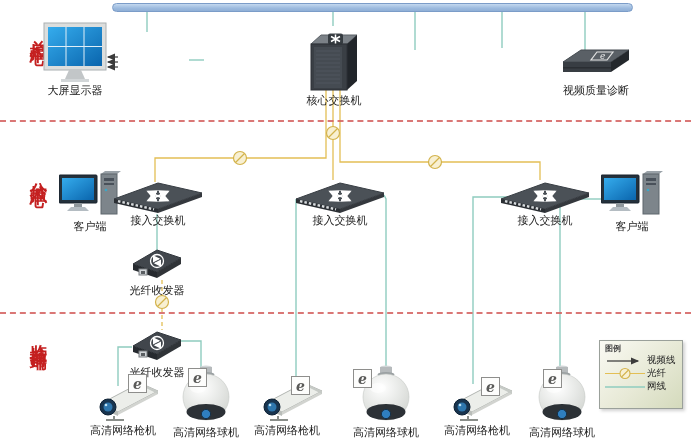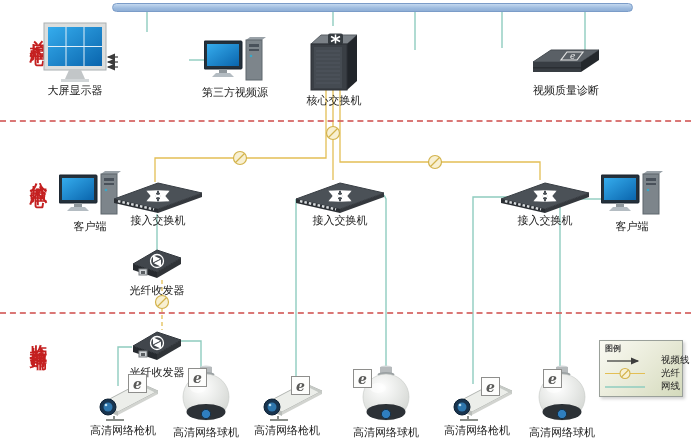--- a/index.html
+++ b/index.html
@@ -16,26 +16,26 @@
   .zone-title{position:absolute;left:30px;writing-mode:vertical-rl;text-orientation:upright;
       color:#c42020;font-weight:bold;font-size:17px;letter-spacing:3px;line-height:1;}
   
   .node{position:absolute;display:flex;flex-direction:column;align-items:center;}
   .node .lbl{margin-top:1px;font-size:11px;color:#1c1c1c;white-space:nowrap;line-height:1.15;}
   
   .e-badge{position:absolute;width:19px;height:19px;background:#fdfdfc;border:1.5px solid #8e8e8c;
       color:#5a5a58;font:italic bold 14px "DejaVu Serif",serif;display:flex;align-items:center;
       justify-content:center;box-sizing:border-box;}
   
-  #legend{position:absolute;left:599px;top:340px;width:84px;height:57px;box-sizing:border-box;
+  #legend{position:absolute;left:599px;top:340px;width:84px;height:69px;box-sizing:border-box;
       background:linear-gradient(135deg,#fafaf3,#e7e9d6 55%,#d4dabc);border:1px solid #9aa09a;
       box-shadow:2px 2px 3px rgba(0,0,0,.18);padding:2px 4px 0 5px;}
   #legend .lg-title{font-size:8px;color:#444;font-weight:bold;}
   .lg-row{display:flex;align-items:center;height:13px;}
-  .lg-row .lg-label{font-size:9.5px;color:#222;margin-left:16px;white-space:nowrap;}
+  .lg-row .lg-label{font-size:9.5px;color:#222;margin-left:2px;white-space:nowrap;}
 </style>
 </head>
 <body>
 
 <div id="canvas">
 
   <svg width="0" height="0" class="abs" aria-hidden="true">
     <defs>
       <linearGradient id="g-screen" x1="0" y1="0" x2="1" y2="1">
         <stop offset="0" stop-color="#35aced"></stop>
@@ -220,33 +220,27 @@
   <div class="zone-title" style="top:26px">总控中心</div>
   <div class="zone-title" style="top:168px">分控中心</div>
   <div class="zone-title" style="top:330px">监控前端</div>
 
   <div class="node" style="left:30px;top:22px;width:90px">
     <svg width="68" height="62">
         <use href="#sym-monitor-wall"></use>
       </svg>
     <span class="lbl">大屏显示器</span>
   </div>
-  <div class="node" style="left:196px;top:36px;width:78px">
-    <svg width="62" height="50">
-        <use href="#sym-pc"></use>
-      </svg>
-    <span class="lbl">第三方视频源</span>
-  </div>
   <div class="node" style="left:302px;top:30px;width:64px">
     <svg width="52" height="64">
         <use href="#sym-core-switch"></use>
       </svg>
     <span class="lbl">核心交换机</span>
   </div>
-  <div class="node" style="left:530px;top:44px;width:72px">
+  <div class="node" style="left:560px;top:44px;width:72px">
     <svg width="70" height="40">
         <use href="#sym-server1"></use>
       </svg>
     <span class="lbl">视频质量诊断</span>
   </div>
 
   <div class="node" style="left:55px;top:170px;width:70px">
     <svg width="62" height="50">
         <use href="#sym-pc"></use>
       </svg>

